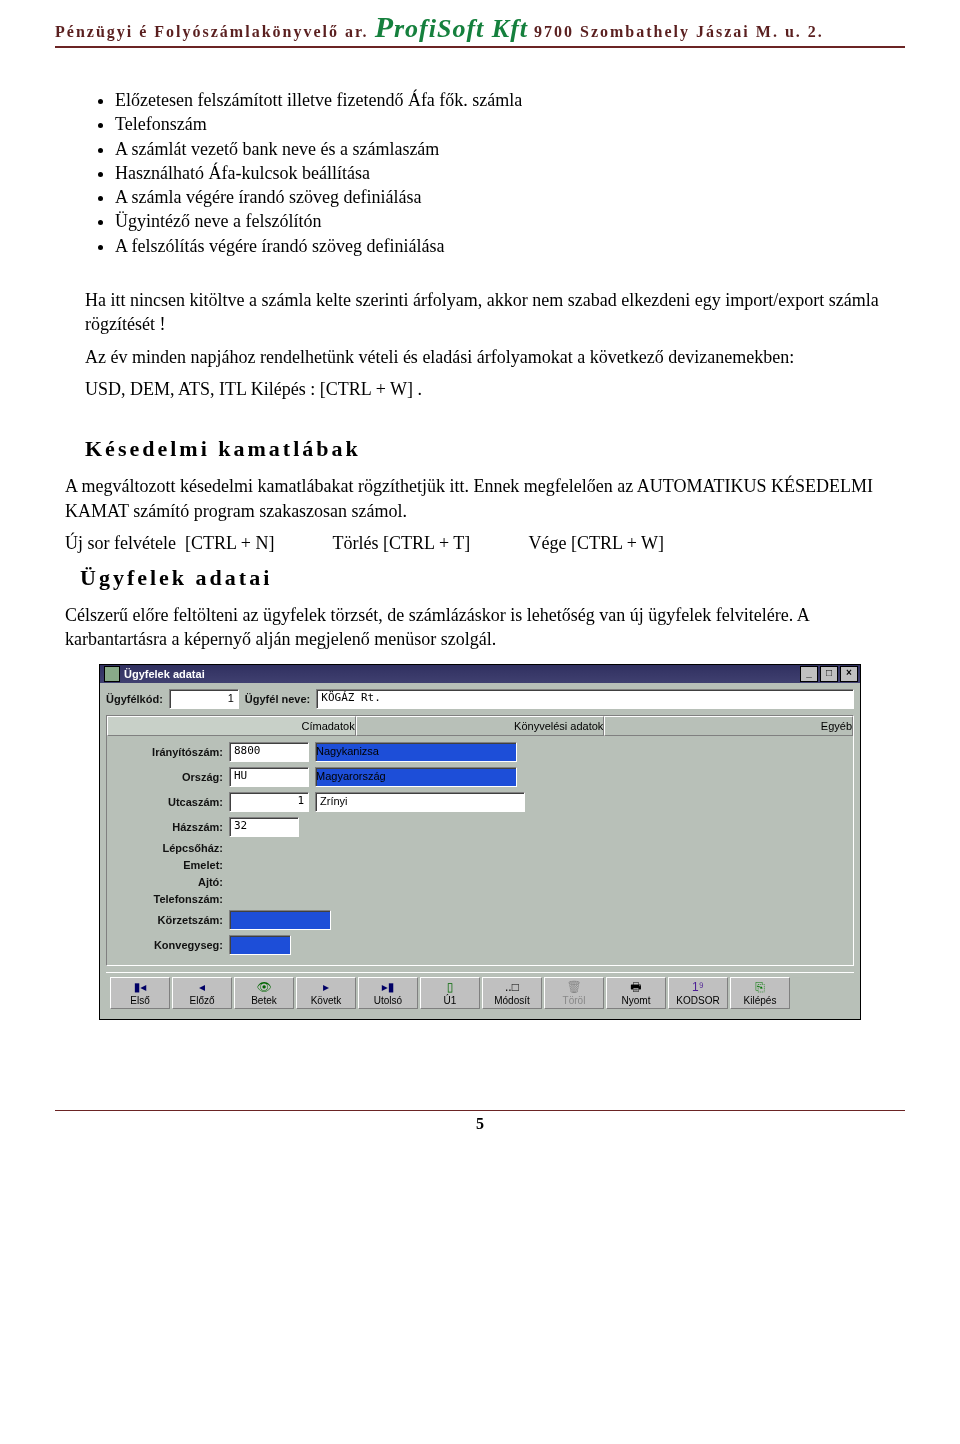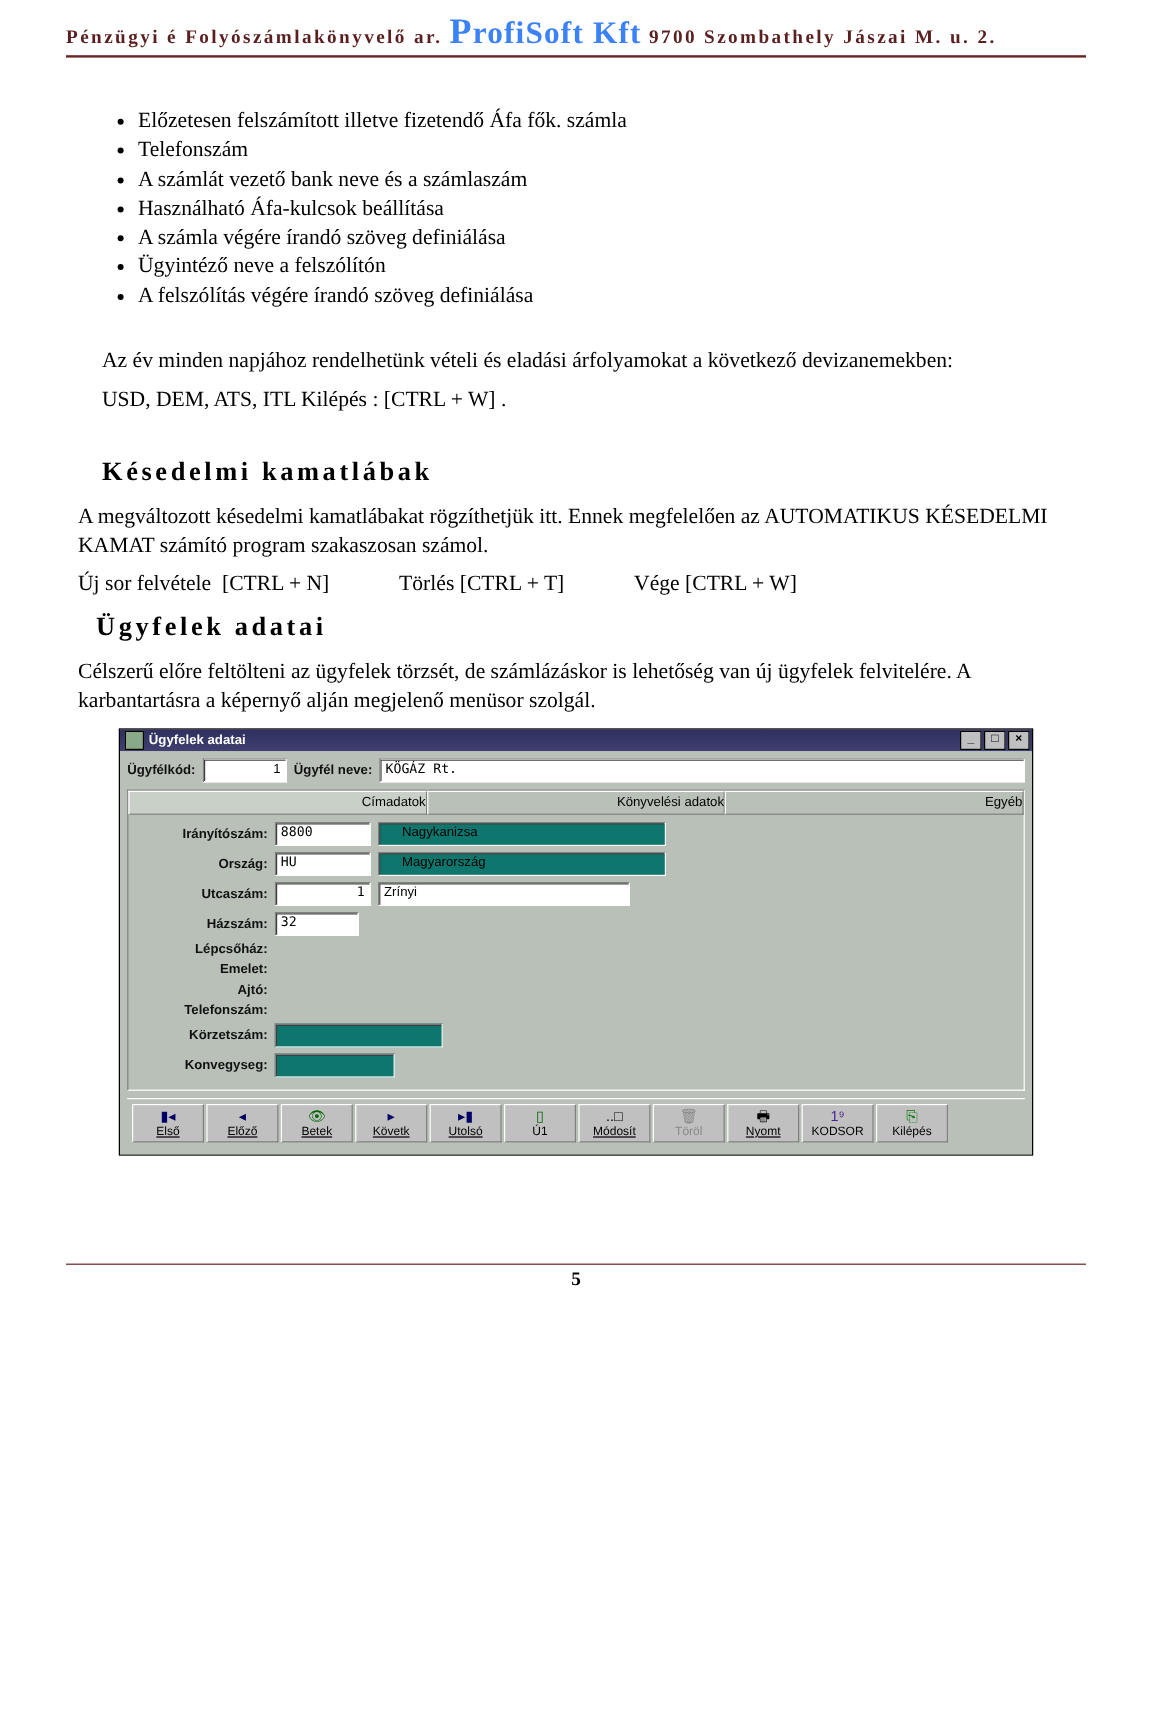--- a/index.html
+++ b/index.html
@@ -20,22 +20,23 @@
     margin-bottom: 40px;
     font-family: "Times New Roman", serif;
   }
   .header-line {
     letter-spacing: 2px;
     color: #5a1f1f;
     font-size: 16px;
     font-weight: bold;
   }
   .header-line .brand {
-    font-weight: bold;
-    color: #3b82f6;
+    font-style: italic;
+    font-weight: bold;
+    color: #15803d;
     font-size: 26px;
     letter-spacing: 1px;
   }
   .header-line .bigP {
     font-size: 30px;
   }
   ul.bullets {
     margin: 0 0 30px 60px;
     padding: 0;
     list-style: disc;
@@ -116,26 +117,26 @@
     background:#fff;
     border:1px solid #808080;
     border-right-color:#fff;
     border-bottom-color:#fff;
     box-shadow: inset 1px 1px 0 #404040;
     padding:1px 4px;
     height:16px;
     line-height:14px;
   }
   .sunken-gray {
-    background:#0f766e;
+    background:#1d4ed8;
     border:1px solid #808080;
     border-right-color:#fff;
     border-bottom-color:#fff;
     box-shadow: inset 1px 1px 0 #404040;
-    padding:1px 19px;
+    padding:1px 0;
     height:16px;
     line-height:14px;
   }
   .panel {
     border: 1px solid #808080;
     border-right-color:#fff;
     border-bottom-color:#fff;
     background:#b8c0b8;
     padding:4px 6px 10px 6px;
   }
@@ -189,21 +190,21 @@
   }
   .tbtn .ticon2 {
     display:block;
     height:14px;
     margin:0 auto 1px auto;
     text-align:center;
     line-height:14px;
     font-size:12px;
   }
   .tbtn.disabled { color:#888; }
-  .tbtn .ul { text-decoration: underline; }
+  .tbtn .ul { }
   .pagenum {
     text-align:center;
     font-size:16px;
     font-weight:bold;
     border-top:1px solid #6b2424;
     margin:60px 55px 0 55px;
     padding-top:4px;
   }
 </style>
 </head>
@@ -221,20 +222,21 @@
   <ul class="bullets">
     <li>Előzetesen felszámított illetve fizetendő Áfa fők. számla</li>
     <li>Telefonszám</li>
     <li>A számlát vezető bank neve és a számlaszám</li>
     <li>Használható Áfa-kulcsok beállítása</li>
     <li>A számla végére írandó szöveg definiálása</li>
     <li>Ügyintéző neve a felszólítón</li>
     <li>A felszólítás végére írandó szöveg definiálása</li>
   </ul>
 
+  <p class="body-text">Ha itt nincsen kitöltve a számla kelte szerinti  árfolyam, akkor nem szabad elkezdeni egy import/export számla rögzítését !</p>
   <p class="body-text">Az év minden napjához rendelhetünk vételi és eladási árfolyamokat a következő devizanemekben:</p>
   <p class="body-text">USD, DEM, ATS, ITL    Kilépés : [CTRL + W] .</p>
 
   <h2 class="section">Késedelmi kamatlábak</h2>
   <p class="body-text wide">A megváltozott késedelmi kamatlábakat rögzíthetjük itt. Ennek megfelelően az AUTOMATIKUS KÉSEDELMI KAMAT számító program szakaszosan számol.</p>
   <p class="body-text wide2" style="white-space:pre">Új sor felvétele  [CTRL + N]             Törlés [CTRL + T]             Vége [CTRL + W]</p>
 
   <h3 class="section-sub">Ügyfelek adatai</h3>
   <p class="body-text" style="margin-left:10px">Célszerű előre feltölteni az ügyfelek törzsét, de számlázáskor is lehetőség van új ügyfelek felvitelére. A karbantartásra a képernyő alján megjelenő menüsor szolgál.</p>
 

